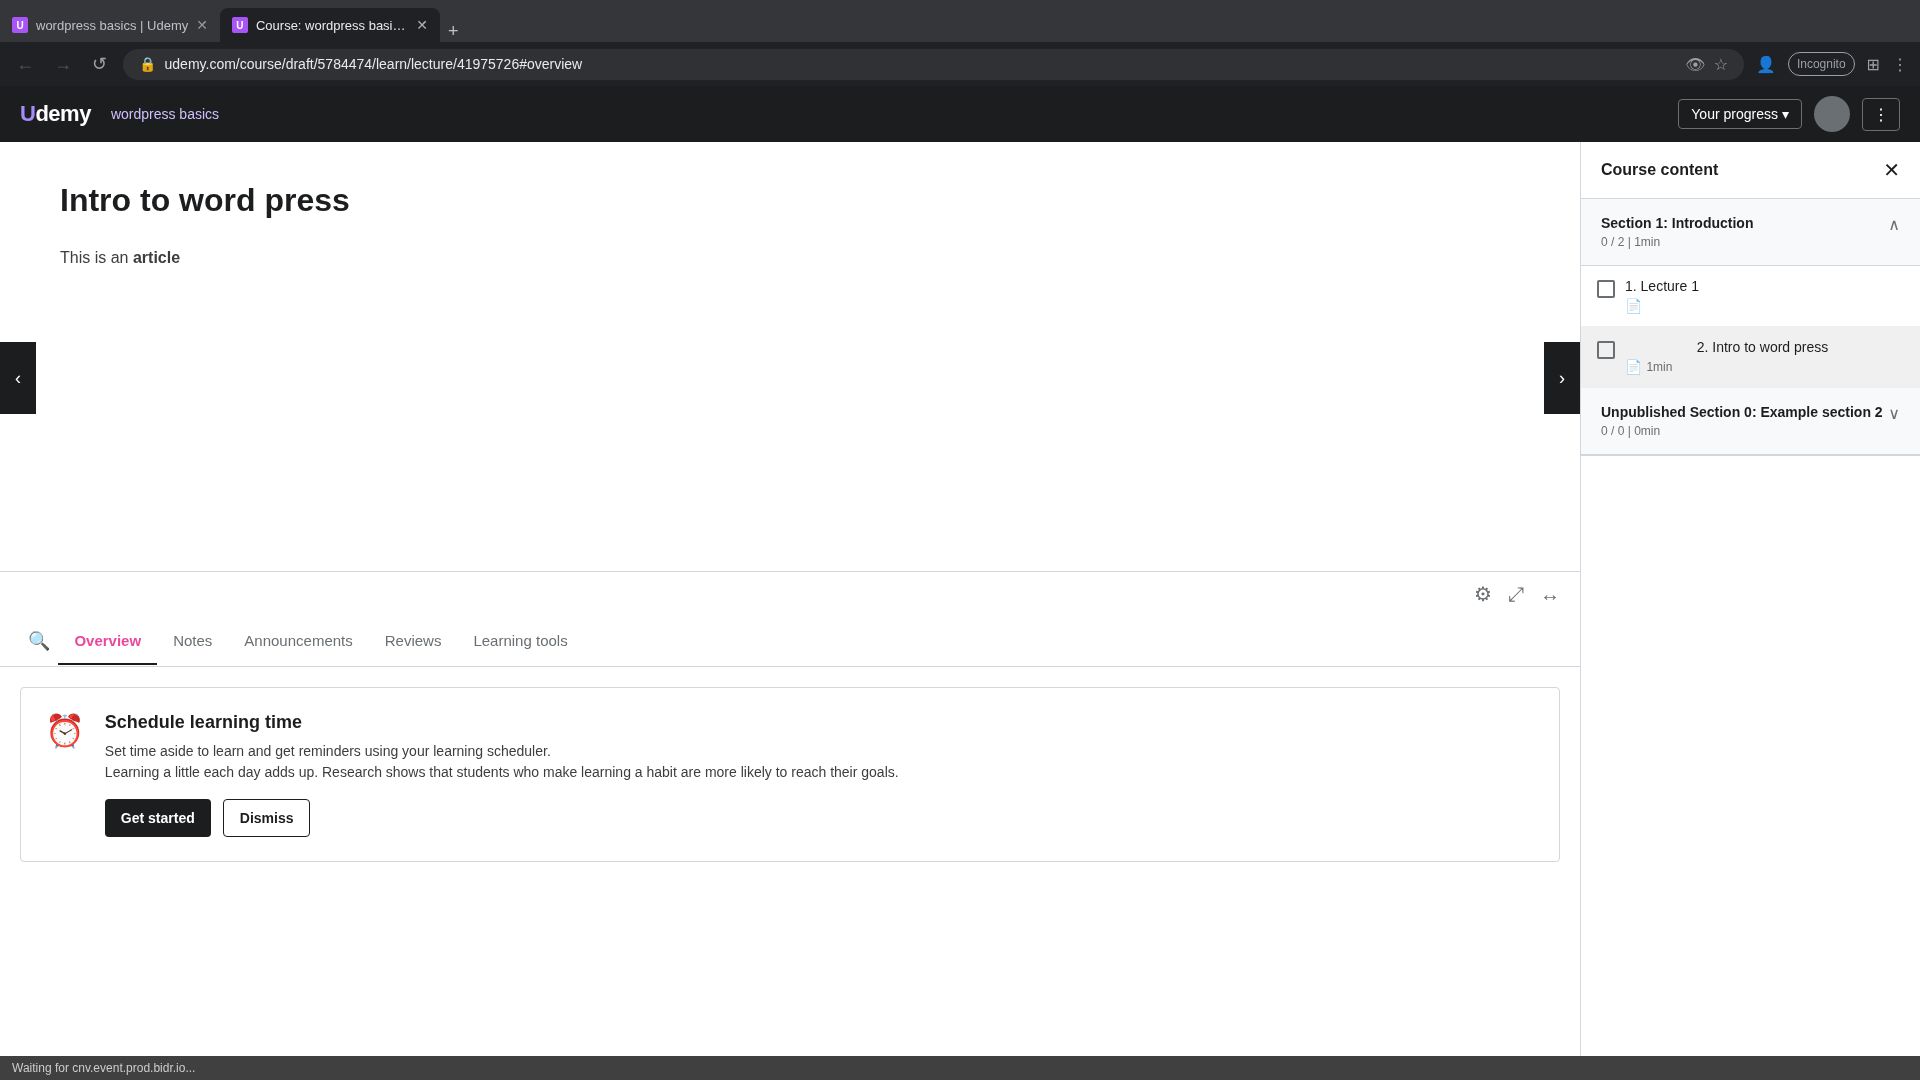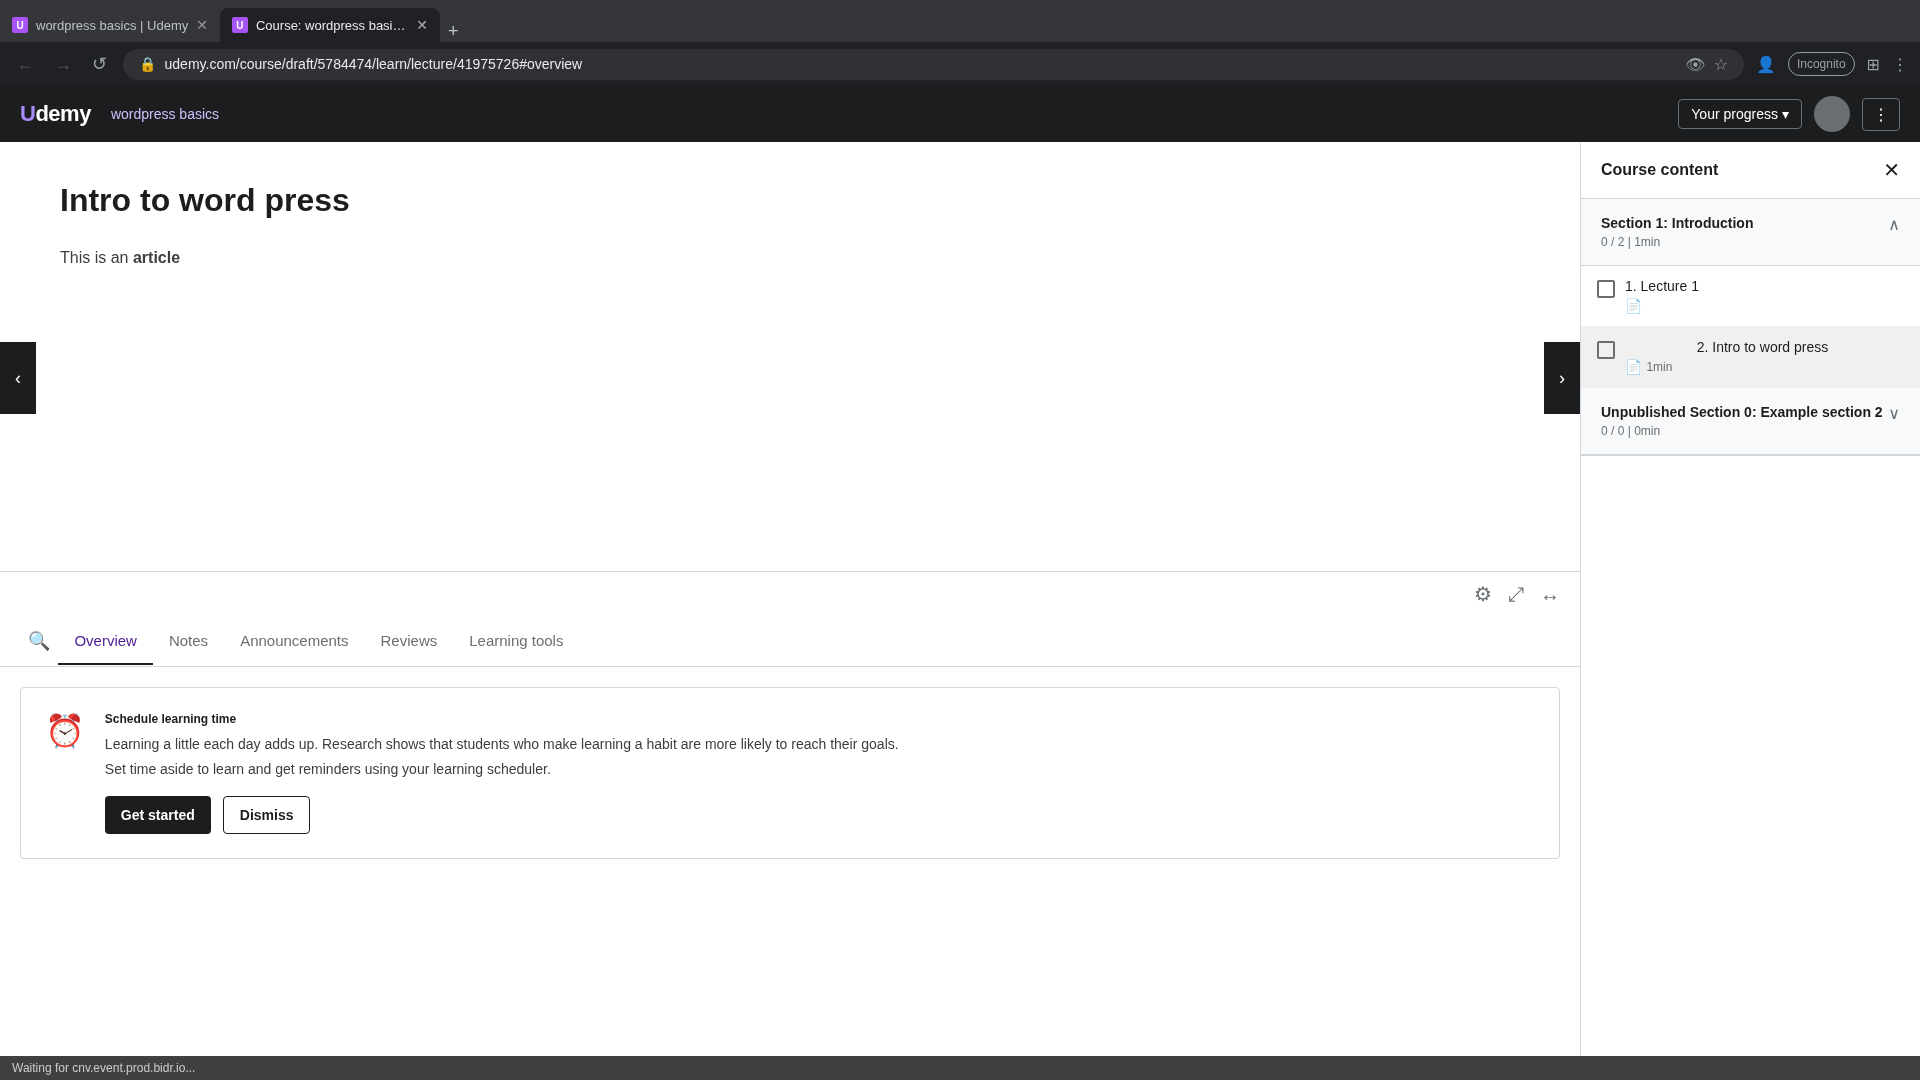--- a/index.html
+++ b/index.html
@@ -51,31 +51,31 @@
     .nav-arrow.left { left: 0; top: 200px; transform: none; }
     .nav-arrow.right { right: 0; top: 200px; transform: none; }
 
     
     .content-toolbar { background: #fff; border-top: 1px solid #d1d7dc; padding: 10px 20px; display: flex; justify-content: flex-end; align-items: center; gap: 16px; flex-shrink: 0; }
     .toolbar-icon { color: #6a6f73; font-size: 20px; cursor: pointer; }
 
     
     .tabs-bar { border-bottom: 1px solid #d1d7dc; padding: 0 20px; display: flex; align-items: center; gap: 0; flex-shrink: 0; }
     .tab-item { padding: 14px 16px; font-size: 15px; color: #6a6f73; cursor: pointer; border-bottom: 2px solid transparent; margin-bottom: -1px; white-space: nowrap; }
-    .tab-item.active { color: #4c1d95; border-bottom-color: #1c1d1f; font-weight: 400; }
+    .tab-item.active { color: #ec4899; border-bottom-color: #1c1d1f; font-weight: 700; }
     .tab-search-icon { color: #6a6f73; font-size: 18px; padding: 14px 8px; cursor: pointer; }
 
     
     .tab-content { padding: 20px; overflow-y: auto; flex: 1; }
 
     
     .schedule-card { border: 1px solid #d1d7dc; border-radius: 4px; padding: 24px; display: flex; gap: 20px; align-items: flex-start; }
     .schedule-icon { font-size: 32px; flex-shrink: 0; }
     .schedule-info { flex: 1; }
-    .schedule-title { font-size: 12px; font-weight: 700; color: #1c1d1f; margin-bottom: 8px; }
+    .schedule-title { font-size: 18px; font-weight: 700; color: #1c1d1f; margin-bottom: 8px; }
     .schedule-desc { font-size: 14px; color: #3d3d3d; line-height: 1.5; }
     .schedule-actions { display: flex; gap: 12px; margin-top: 16px; }
     .btn-primary { background: #1c1d1f; color: white; border: none; padding: 6px 16px; border-radius: 4px; font-size: 14px; font-weight: 600; cursor: pointer; }
     .btn-secondary { background: transparent; color: #1c1d1f; border: 1px solid #1c1d1f; padding: 10px 16px; border-radius: 4px; font-size: 14px; font-weight: 600; cursor: pointer; }
 
     
     .course-sidebar { width: 340px; background: #fff; border-left: 1px solid #d1d7dc; display: flex; flex-direction: column; flex-shrink: 0; overflow: hidden; }
     .sidebar-header { display: flex; align-items: center; justify-content: space-between; padding: 16px 20px; border-bottom: 1px solid #d1d7dc; flex-shrink: 0; }
     .sidebar-title { font-size: 16px; font-weight: 700; color: #1c1d1f; }
     .sidebar-close { font-size: 20px; cursor: pointer; color: #1c1d1f; }
@@ -191,22 +191,22 @@
         <div class="tab-item">Announcements</div>
         <div class="tab-item">Reviews</div>
         <div class="tab-item">Learning tools</div>
       </div>
 
       <div class="tab-content">
         <div class="schedule-card">
           <div class="schedule-icon">⏰</div>
           <div class="schedule-info">
             <div class="schedule-title">Schedule learning time</div>
+            <div class="schedule-desc" style="margin-top:4px;">Set time aside to learn and get reminders using your learning scheduler.</div>
             <div class="schedule-desc">Learning a little each day adds up. Research shows that students who make learning a habit are more likely to reach their goals.</div>
-            <div class="schedule-desc" style="margin-top:4px;">Set time aside to learn and get reminders using your learning scheduler.</div>
             <div class="schedule-actions">
               <button class="btn-primary">Get started</button>
               <button class="btn-secondary">Dismiss</button>
             </div>
           </div>
         </div>
       </div>
     </div>
 
     <div class="course-sidebar">

